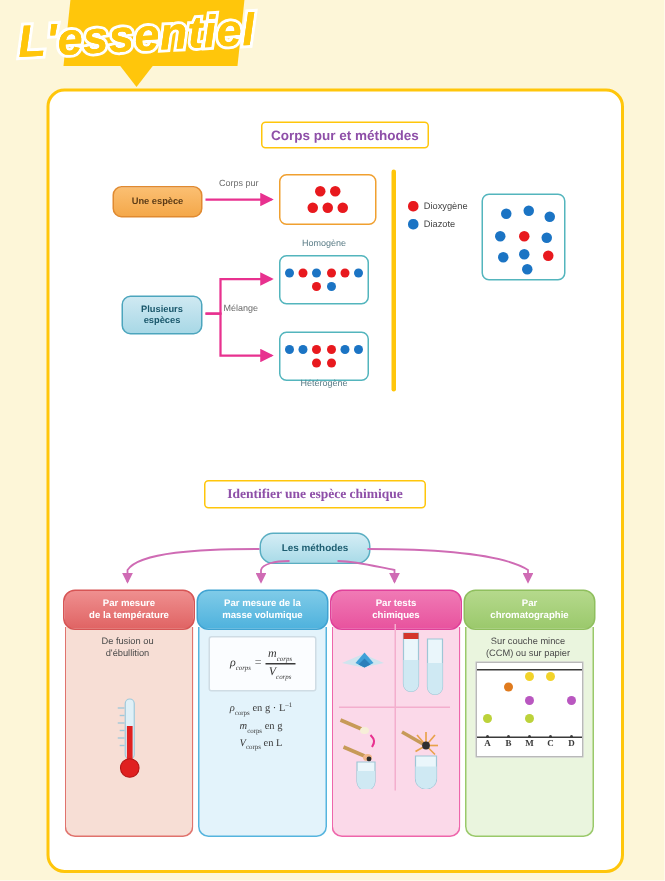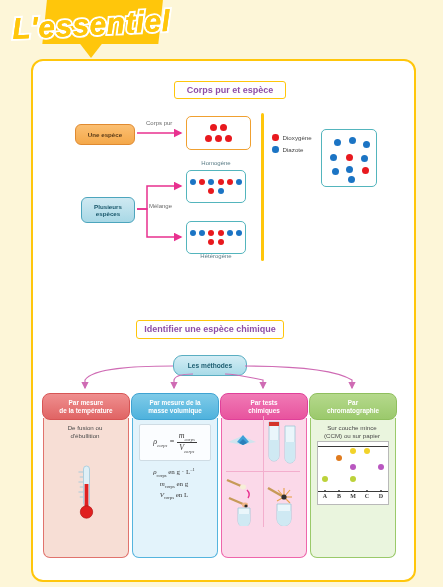--- a/index.html
+++ b/index.html
@@ -75,21 +75,21 @@
   .legend-row{position:absolute;display:flex;align-items:center;font-size:6.2px;color:#444;}
   #legend-dioxygene{left:239px;top:73px;}
   #legend-diazote{left:239px;top:85px;}
   .legend-dot{width:6.5px;height:6.5px;border-radius:50%;margin-right:4px;}
 
   #box-air{position:absolute;left:288px;top:68px;width:54px;height:56px;
     background:#fff;border:1.4px solid #53b5bd;border-radius:5px;}
   #box-air .adot{position:absolute;width:7px;height:7px;border-radius:50%;}
 
   
-  #identifier-title{left:103px;top:259px;width:146px;height:17px;font-size:9px;line-height:17px;}
+  #identifier-title{left:103px;top:259px;width:146px;height:17px;font-size:9px;line-height:17px;font-family:Liberation Serif, serif;}
 
   #node-methodes{position:absolute;left:140px;top:294px;width:72px;height:19px;
     background:linear-gradient(#d4edf5,#a9dbe8);border:1.3px solid #5aaec2;
     border-radius:9px;display:flex;align-items:center;justify-content:center;
     font-size:6.6px;font-weight:bold;color:#1d5d70;}
 
   #branch-svg{position:absolute;left:0;top:255px;width:381px;height:75px;}
 
   .method-col{position:absolute;top:333px;width:84px;height:163px;
     border-radius:8px;}
@@ -152,21 +152,21 @@
 
 <div id="header-banner">
   <div class="banner-shape"></div>
   <div class="banner-tail"></div>
   <div id="header-title">L'essentiel</div>
   <div id="header-title-fill">L'essentiel</div>
 </div>
 
 <div id="main-card">
 
-  <div id="corps-pur-title" class="section-title">Corps pur et espèce</div>
+  <div id="corps-pur-title" class="section-title">Corps pur et méthodes</div>
 
   <svg id="arrows-svg" style="position:absolute;left:0;top:0;width:381px;height:250px;">
     <defs>
       <marker id="ah" markerWidth="6" markerHeight="6" refX="5" refY="3" orient="auto">
         <path d="M0,0 L6,3 L0,6 Z" fill="#e8318f"></path>
       </marker>
     </defs>
     <line x1="104" y1="72" x2="148" y2="72" stroke="#e8318f" stroke-width="1.5" marker-end="url(#ah)"></line>
     <path d="M104,148 L114,148 L114,125 L148,125" stroke="#e8318f" stroke-width="1.5" fill="none" marker-end="url(#ah)"></path>
     <path d="M104,148 L114,148 L114,176 L148,176" stroke="#e8318f" stroke-width="1.5" fill="none" marker-end="url(#ah)"></path>

